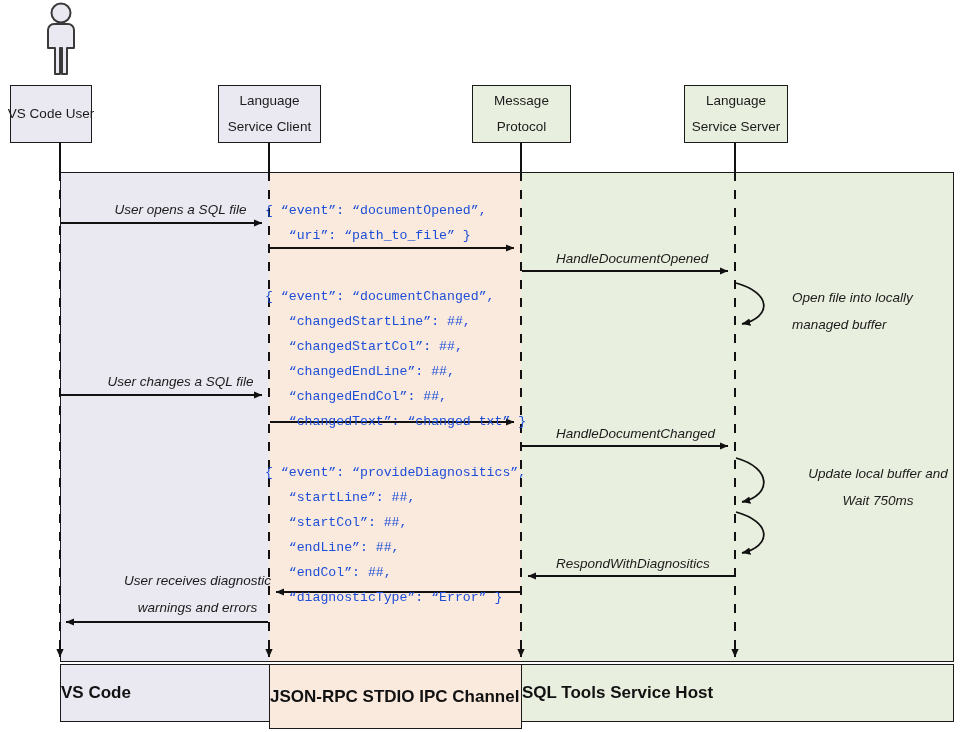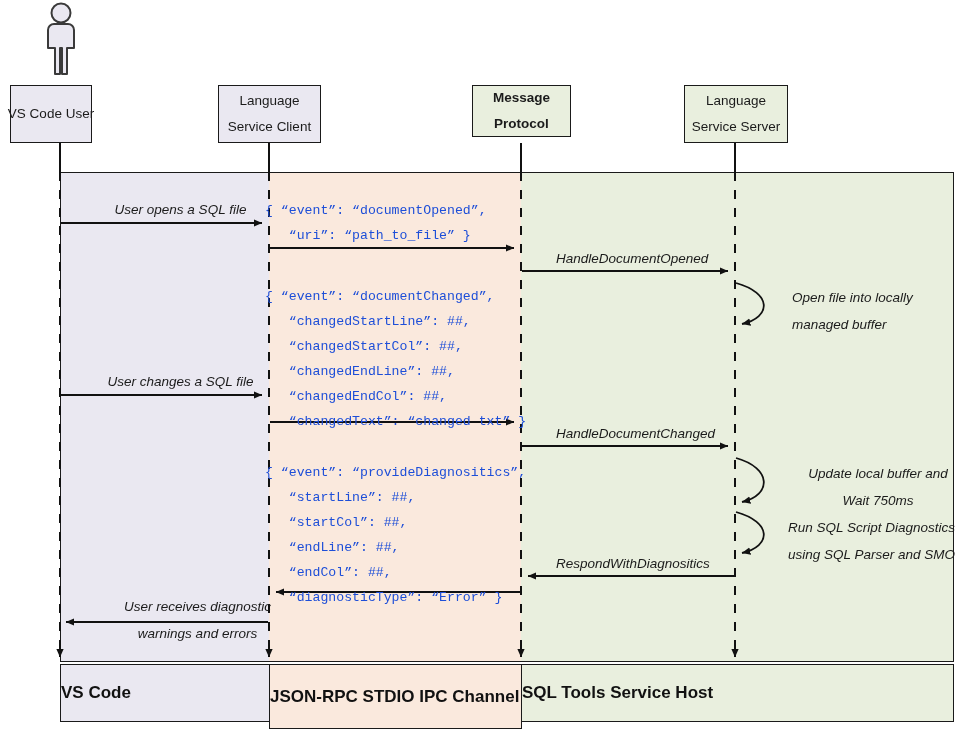--- a/index.html
+++ b/index.html
@@ -61,21 +61,21 @@
 
   <div class="pbox lav" style="left:10px;top:85px;width:82px;height:58px;">
     <span>VS Code User</span>
   </div>
 
   <div class="pbox lav" style="left:218px;top:85px;width:103px;height:58px;">
     <span>Language</span>
     <span>Service Client</span>
   </div>
 
-  <div class="pbox grn" style="left:472px;top:85px;width:99px;height:52px;font-weight:bold;">
+  <div class="pbox grn" style="left:472px;top:85px;width:99px;height:58px;">
     <span>Message</span>
     <span>Protocol</span>
   </div>
 
   <div class="pbox grn" style="left:684px;top:85px;width:104px;height:58px;">
     <span>Language</span>
     <span>Service Server</span>
   </div>
 
   <div class="fbox lav" style="left:60px;top:664px;width:210px;height:58px;">
@@ -146,39 +146,35 @@
   <div class="ilabel ctr" style="left:60px;top:197px;width:209px;">User opens a SQL file</div>
 
   <div class="ilabel ctr" style="left:60px;top:369px;width:209px;">User changes a SQL file</div>
 
   <div class="ilabel" style="left:540px;top:246px;">HandleDocumentOpened</div>
 
   <div class="ilabel" style="left:540px;top:421px;">HandleDocumentChanged</div>
 
   <div class="ilabel" style="left:540px;top:551px;">RespondWithDiagnositics</div>
 
-  <div class="ilabel two ctr" style="left:60px;top:567px;width:243px;margin-top:26px;">
+  <div class="ilabel two ctr" style="left:60px;top:567px;width:243px;">
     <div>User receives diagnostic</div>
     <div>warnings and errors</div>
   </div>
 
   <div class="ilabel two" style="left:776px;top:284px;">
     <div>Open file into locally</div>
     <div>managed buffer</div>
   </div>
 
   <div class="ilabel two ctr" style="left:772px;top:460px;width:180px;">
     <div>Update local buffer and</div>
     <div>Wait 750ms</div>
   </div>
 
-  <div class="ilabel two" style="left:772px;top:514px;">
-    <div>Run SQL Script Diagnostics</div>
-    <div>using SQL Parser and SMO</div>
-  </div>
 
   <div class="jsonblk" style="left:265px;top:198px;">{ “event”: “documentOpened”,
    “uri”: “path_to_file” }</div>
 
   <div class="jsonblk" style="left:265px;top:284px;">{ “event”: “documentChanged”,
    “changedStartLine”: ##,
    “changedStartCol”: ##,
    “changedEndLine”: ##,
    “changedEndCol”: ##,
    “changedText”: “changed txt” }</div>

